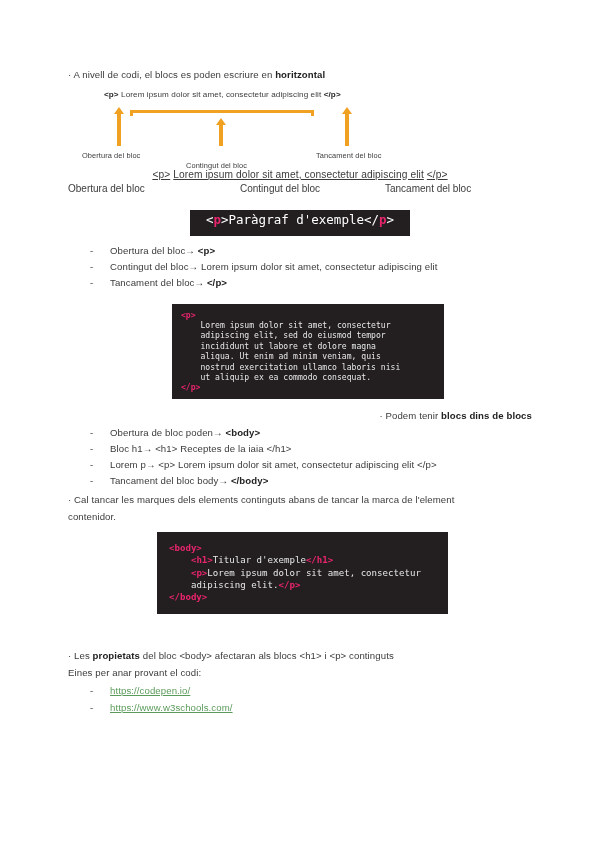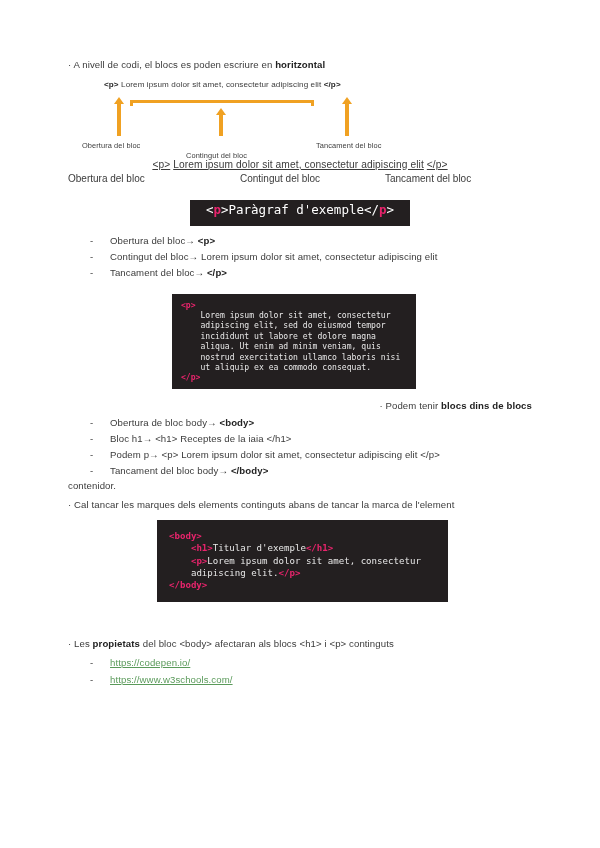--- a/index.html
+++ b/index.html
@@ -19,21 +19,21 @@
     position: absolute;
     left: 0; top: 0;
     width: 600px;
     height: 848px;
     overflow: hidden;
     background: #ffffff;
   }
   .content {
     position: absolute;
     left: 68px;
-    top: 58px;
+    top: 68px;
     width: 464px;
   }
 
   
   .para {
     font-size: 9.6px;
     line-height: 14.5px;
     color: #3b3b3b;
     margin: 0 0 2px 0;
     letter-spacing: 0.1px;
@@ -126,21 +126,21 @@
     color: #e8e8e8;
     font-family: "DejaVu Sans Mono", monospace;
     font-size: 8.1px;
     line-height: 10.4px;
     white-space: pre;
     padding: 6px 10px 6px 9px;
     box-sizing: border-box;
   }
   .cb-lorem {
     margin: 13px 0 0 104px;
-    width: 244px;
+    width: 272px;
   }
   .cb-body {
     margin: 8px 0 5px 89px;
     width: 291px;
     font-size: 9.1px;
     line-height: 12.2px;
     padding: 10px 10px 11px 12px;
   }
   .tag-pink { color: #e8246c; font-weight: bold; }
   .tag-white { color: #ffffff; }
@@ -223,37 +223,38 @@
 <span>    adipiscing elit, sed do eiusmod tempor</span>
 <span>    incididunt ut labore et dolore magna</span>
 <span>    aliqua. Ut enim ad minim veniam, quis</span>
 <span>    nostrud exercitation ullamco laboris nisi</span>
 <span>    ut aliquip ex ea commodo consequat.</span>
 <span class="tag-pink">&lt;/p&gt;</span></div>
 
     <p class="para" style="margin-top:10px;text-align:right;"><span>·</span> <span>Podem tenir </span><span class="b">blocs dins de blocs</span></p>
 
     <ul class="dashlist" style="margin-top:2px;">
-      <li><span class="dash">-</span><span>Obertura de bloc body→ </span><span class="b">&lt;body&gt;</span></li>
+      <li><span class="dash">-</span><span>Obertura de bloc poden→ </span><span class="b">&lt;body&gt;</span></li>
       <li><span class="dash">-</span><span>Bloc h1→ </span><span>&lt;h1&gt; Receptes de la iaia &lt;/h1&gt;</span></li>
-      <li><span class="dash">-</span><span>Podem p→ </span><span>&lt;p&gt; Lorem ipsum dolor sit amet, consectetur adipiscing elit &lt;/p&gt;</span></li>
+      <li><span class="dash">-</span><span>Lorem p→ </span><span>&lt;p&gt; Lorem ipsum dolor sit amet, consectetur adipiscing elit &lt;/p&gt;</span></li>
       <li><span class="dash">-</span><span>Tancament del bloc body→ </span><span class="b">&lt;/body&gt;</span></li>
     </ul>
 
+    <p class="para" style="margin-top:4px;"><span>·</span> <span>Cal tancar les marques dels elements continguts abans de tancar la marca de l'element</span></p>
     <p class="para">contenidor.</p>
-    <p class="para" style="margin-top:4px;"><span>·</span> <span>Cal tancar les marques dels elements continguts abans de tancar la marca de l'element</span></p>
 
     <div class="codeblock cb-body"><span class="tag-pink">&lt;body&gt;</span>
     <span class="tag-pink">&lt;h1&gt;</span><span>Titular d'exemple</span><span class="tag-pink">&lt;/h1&gt;</span>
     <span class="tag-pink">&lt;p&gt;</span><span>Lorem ipsum dolor sit amet, consectetur</span>
     <span>adipiscing elit.</span><span class="tag-pink">&lt;/p&gt;</span>
 <span class="tag-pink">&lt;/body&gt;</span></div>
 
     <p class="para" style="margin-top:35px;"><span>·</span> <span>Les </span><span class="b">propietats</span><span> del bloc &lt;body&gt; afectaran als blocs &lt;h1&gt; i &lt;p&gt; continguts</span></p>
 
+    <p class="para">Eines per anar provant el codi:</p>
 
     <ul class="dashlist linklist" style="margin-top:2px;">
       <li><span class="dash">-</span><a href="#">https://codepen.io/</a></li>
       <li><span class="dash">-</span><a href="#">https://www.w3schools.com/</a></li>
     </ul>
 
   </div>
 </div>
 
 </body></html>

